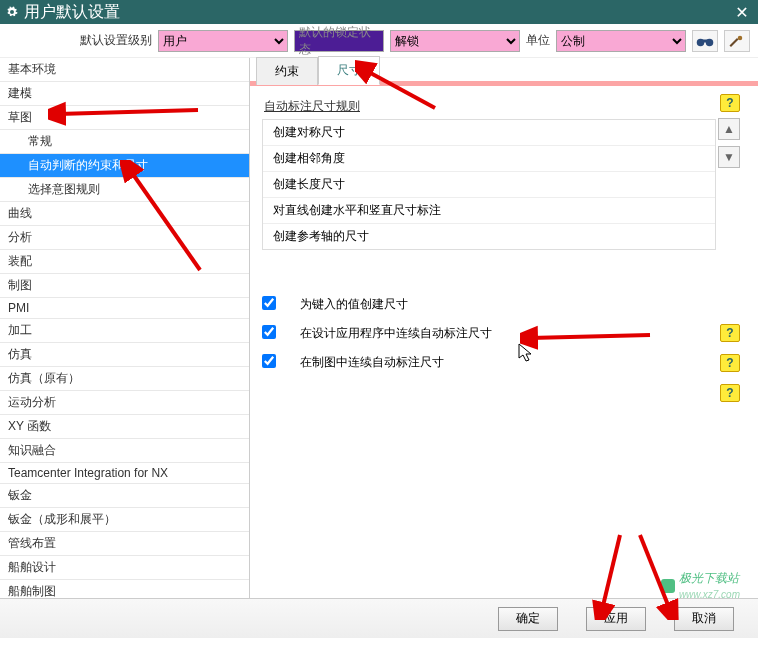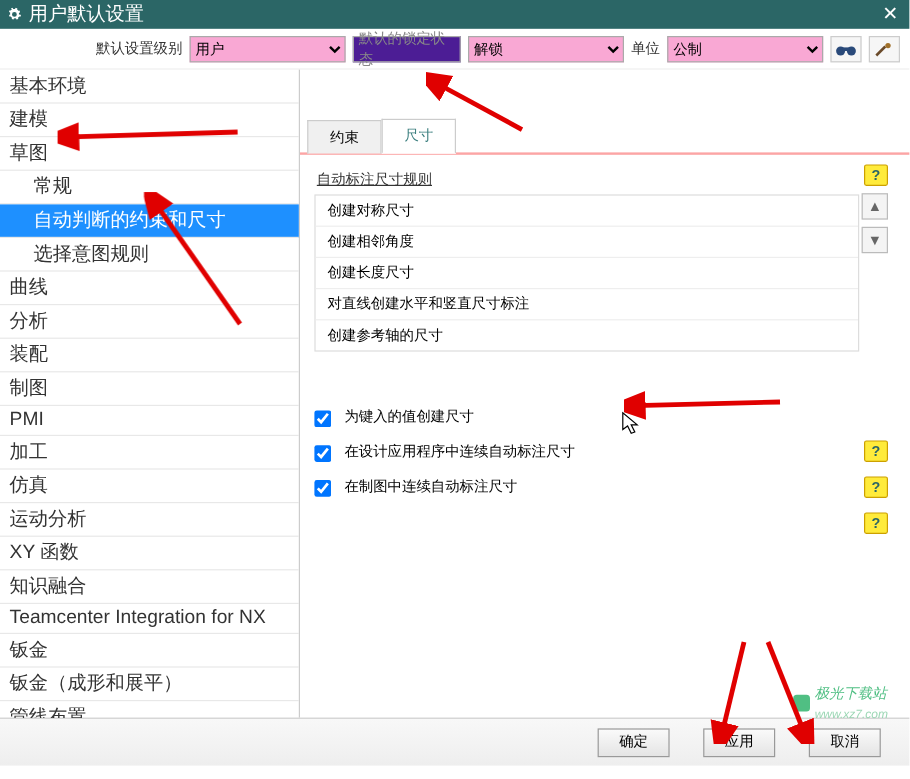--- a/index.html
+++ b/index.html
@@ -13,44 +13,44 @@
 .toolbar label { color: #333; text-align: center; }
 .toolbar select, .toolbar .lockstate, .toolbar .locksel { height: 22px; font-size: 12px; border: 1px solid #aaa; background: #f9a8d4; }
 .toolbar select { min-width: 130px; }
 .toolbar .lockstate { width: 90px; background: #4c1d95; color: #888; padding: 2px 4px; display: inline-flex; align-items: center; }
 .toolbar .locksel { width: 50px; }
 .toolbar .unitsel { width: 50px; }
 .toolbar .iconbtn { width: 26px; height: 22px; display: inline-flex; align-items: center; justify-content: center; border: 1px solid #ccc; background: #f6f6f6; }
 
 .main { display: flex; height: 540px; }
 
-.sidebar { width: 250px; border-right: 1px solid #ccc; overflow-y: scroll; font-size: 16px; }
+.sidebar { width: 250px; border-right: 1px solid #ccc; overflow-y: scroll; font-size: 12px; }
 .sidebar::-webkit-scrollbar { width: 16px; }
 .sidebar::-webkit-scrollbar-track { background: #f0f0f0; }
 .sidebar::-webkit-scrollbar-thumb { background: #c0c0c0; border: 1px solid #aaa; }
 .sidebar .item { padding: 3px 8px; border-bottom: 1px solid #e8e8e8; cursor: pointer; color: #333; white-space: nowrap; }
 .sidebar .child { padding-left: 28px; }
 .sidebar .item.sel { background: #1e90ff; color: #fff; }
 
 .content { flex: 1; display: flex; flex-direction: column; }
-.tabs { display: flex; padding-left: 6px; border-bottom: 2px solid #fca5a5; height: 28px; align-items: flex-end; font-size: 12px; margin-top: 43px; }
+.tabs { display: flex; padding-left: 6px; border-bottom: 5px solid #fca5a5; height: 28px; align-items: center; font-size: 12px; }
 .tab { padding: 5px 18px; border: 1px solid #ccc; border-bottom: none; background: #f0f0f0; margin-right: 0px; cursor: pointer; position: relative; top: 1px; }
 .tab.active { background: #fff; border-bottom: 1px solid #fff; color: #3a7e7e; }
 
 .pane { flex: 1; padding: 8px 12px; font-size: 12px; overflow: auto; position: relative; }
 .section-title { padding: 4px 2px; color: #333; text-decoration: underline; }
 .rules-box { border: 1px solid #ddd; }
 .rule-row { padding: 4px 10px; border-bottom: 1px solid #eee; }
 .rule-row:last-child { border-bottom: none; }
 
 .updown { position: absolute; right: 18px; top: 32px; display: flex; flex-direction: column; gap: 6px; }
 .arrowbtn { width: 22px; height: 22px; border: 1px solid #bbb; background: #f4f4f4; display: flex; align-items: center; justify-content: center; font-size: 12px; color: #666; }
 
 .checks { margin-top: 40px; }
-.checkrow { display: flex; align-items: flex-end; padding: 6px 0; gap: 11px; }
+.checkrow { display: flex; align-items: flex-start; padding: 6px 0; gap: 24px; }
 .checkrow input { width: 14px; height: 14px; }
 .help-col { position: absolute; right: 18px; display: flex; flex-direction: column; gap: 12px; }
 .help { width: 20px; height: 18px; background: #ffeb3b; border: 1px solid #cca000; display: flex; align-items: center; justify-content: center; font-weight: bold; color: #2b6666; font-size: 12px; border-radius: 2px; }
 
 .footer { height: 40px; display: flex; align-items: center; justify-content: flex-end; gap: 28px; padding: 4px 24px; border-top: 1px solid #ccc; background: linear-gradient(#f8f8f8,#eee); }
 .footer button { min-width: 60px; height: 24px; background: linear-gradient(#fafafa,#e4e4e4); border: 1px solid #999; font-size: 12px; cursor: pointer; }
 
 .watermark { position: absolute; right: 18px; bottom: 48px; font-size: 12px; color: #32b46e; font-style: italic; opacity: 0.85; display:flex; align-items:center; gap:4px;}
 .watermark .logo { width:14px; height:14px; background:#32b46e; border-radius:3px; }
 
@@ -101,20 +101,21 @@
       <div class="item child">常规</div>
       <div class="item child sel">自动判断的约束和尺寸</div>
       <div class="item child">选择意图规则</div>
       <div class="item">曲线</div>
       <div class="item">分析</div>
       <div class="item">装配</div>
       <div class="item">制图</div>
       <div class="item">PMI</div>
       <div class="item">加工</div>
       <div class="item">仿真</div>
+      <div class="item">仿真（原有）</div>
       <div class="item">运动分析</div>
       <div class="item">XY 函数</div>
       <div class="item">知识融合</div>
       <div class="item">Teamcenter Integration for NX</div>
       <div class="item">钣金</div>
       <div class="item">钣金（成形和展平）</div>
       <div class="item">管线布置</div>
       <div class="item">船舶设计</div>
       <div class="item">船舶制图</div>
     </div>

